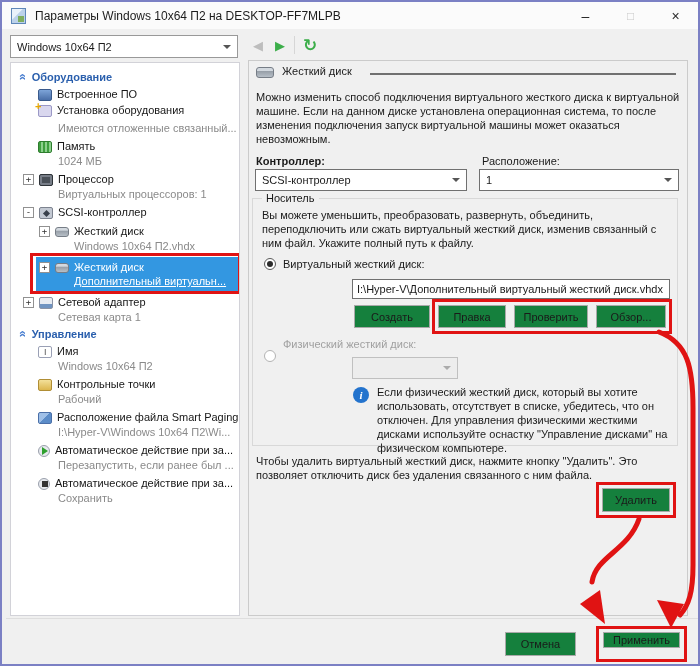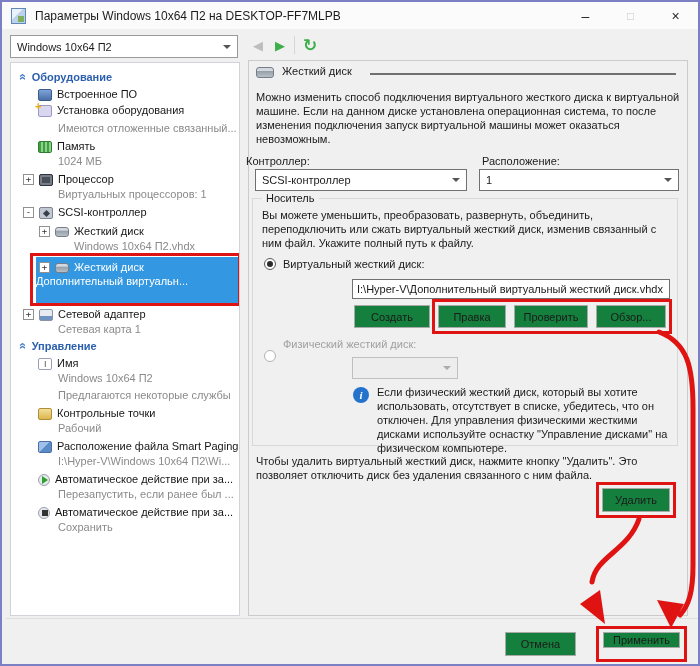--- a/index.html
+++ b/index.html
@@ -47,21 +47,21 @@
   .ti-svc{background:#fdfdf4;border:1px solid #9aa0b5;}
   .ti-svc::after{content:"\2713";position:absolute;left:3px;top:0;font-size:9px;line-height:11px;color:#3da03d;}
   .ti-ckpt{background:linear-gradient(#f3e09a,#dcb64e);border:1px solid #b08e35;}
   .ti-page{background:linear-gradient(135deg,#9fc0e8 50%,#5b8cc8 50%);border:1px solid #4a6fa8;}
   .ti-astart{background:#e6e9ee;border:1px solid #9aa0ac;border-radius:50%;width:12px;}
   .ti-astart::after{content:"";position:absolute;left:3px;top:1px;border-left:6px solid #2ea02e;border-top:4px solid transparent;border-bottom:4px solid transparent;}
   .ti-astop{background:#e6e9ee;border:1px solid #9aa0ac;border-radius:50%;width:12px;}
   .ti-astop::after{content:"";position:absolute;left:3px;top:2px;width:6px;height:6px;background:#333;}
   .sel{position:relative;background:#3397e1;margin-left:25px;width:203px;padding:3px 0 3px;}
   .sel .trow{color:#fff;padding-left:3px;margin-bottom:0;}
-  .sel .tsub{color:#fff;margin-bottom:12px;}
+  .sel .tsub{color:#fff;padding-left:38px;margin-bottom:0;text-decoration:underline;}
   .redframe{position:absolute;border:3px solid #e01313;pointer-events:none;}
   .sel .redframe{left:-6px;right:-2px;top:-4px;bottom:-3px;}
   
   .panel{position:absolute;left:246px;top:58px;width:440px;height:556px;background:#f0f0f0;border:1px solid #cbcbcb;}
   .abs{position:absolute;}
   .ptext{font-size:11px;line-height:14px;color:#1a1a1a;}
   .phead{font-size:11px;color:#1a1a1a;}
   .hrule{position:absolute;left:368px;top:71px;width:306px;height:0;border-top:2px solid #707070;}
   .hdiskicon{width:18px;height:11px;background:linear-gradient(#d3d9df 30%,#959da6 34%,#b7bfc7);border:1px solid #767d86;border-radius:3px;}
   .combo{background:#fff;border:1px solid #707070;display:flex;align-items:center;padding:0 6px;font-size:11px;color:#1a1a1a;height:22px;}
@@ -171,21 +171,20 @@
       <span class="chev">»</span>
       <span>Управление</span>
     </div>
 
     <div class="trow pl-noexp1">
       <span class="ti ti-name"></span>
       <span>Имя</span>
     </div>
     <div class="tsub sub1">Windows 10x64 П2</div>
 
-    <div class="tsub sub1">Предлагаются некоторые службы</div>
 
     <div class="trow pl-noexp1">
       <span class="ti ti-ckpt"></span>
       <span>Контрольные точки</span>
     </div>
     <div class="tsub sub1">Рабочий</div>
 
     <div class="trow pl-noexp1">
       <span class="ti ti-page"></span>
       <span>Расположение файла Smart Paging</span>
@@ -206,21 +205,21 @@
   </div>
 
   <div class="panel"></div>
 
   <div class="abs hdiskicon" style="left:254px;top:65px;"></div>
   <div class="abs phead" style="left:280px;top:63px;">Жесткий диск</div>
   <div class="hrule"></div>
 
   <div class="abs ptext" style="left:254px;top:88px;width:424px;">Можно изменить способ подключения виртуального жесткого диска к виртуальной машине. Если на данном диске установлена операционная система, то после изменения подключения запуск виртуальной машины может оказаться невозможным.</div>
 
-  <div class="abs ptext" style="left:244px;top:152px;">Контроллер:</div>
+  <div class="abs ptext" style="left:254px;top:152px;font-weight:bold;">Контроллер:</div>
   <div class="abs ptext" style="left:480px;top:152px;text-align:center;">Расположение:</div>
 
   <div class="abs combo" style="left:253px;top:167px;width:212px;">
     <span>SCSI-контроллер</span>
     <span class="carrow"></span>
   </div>
   <div class="abs combo" style="left:477px;top:167px;width:200px;">
     <span>1</span>
     <span class="carrow"></span>
   </div>

